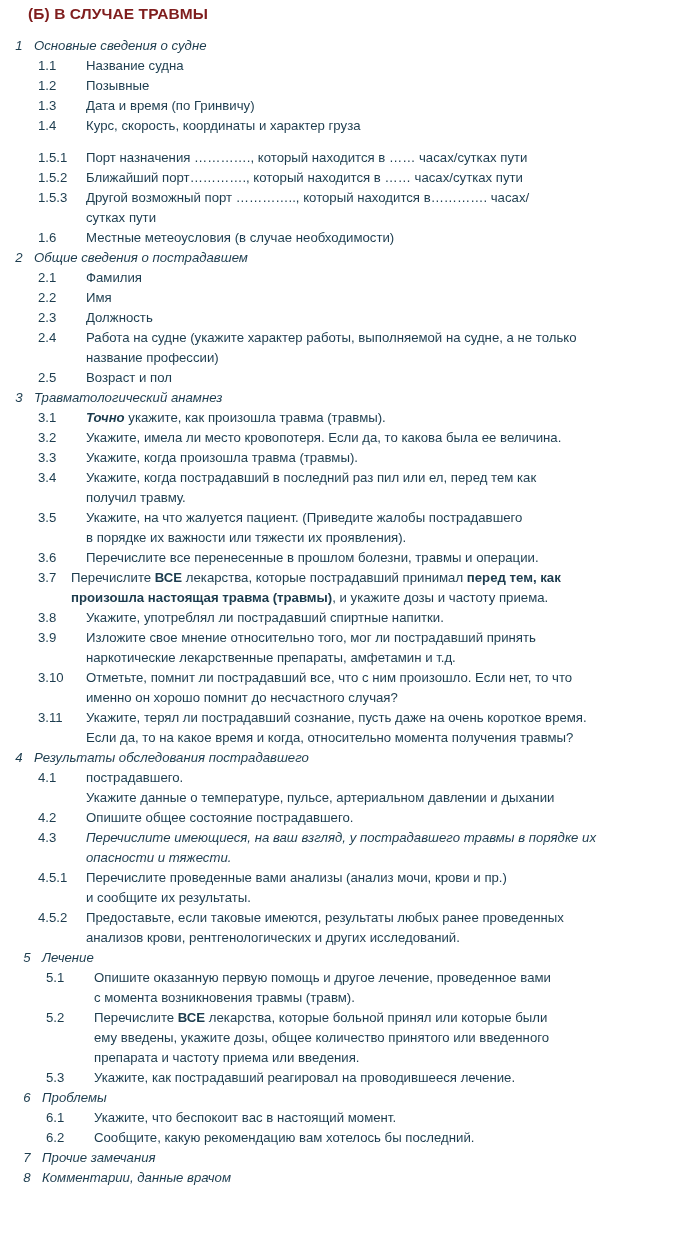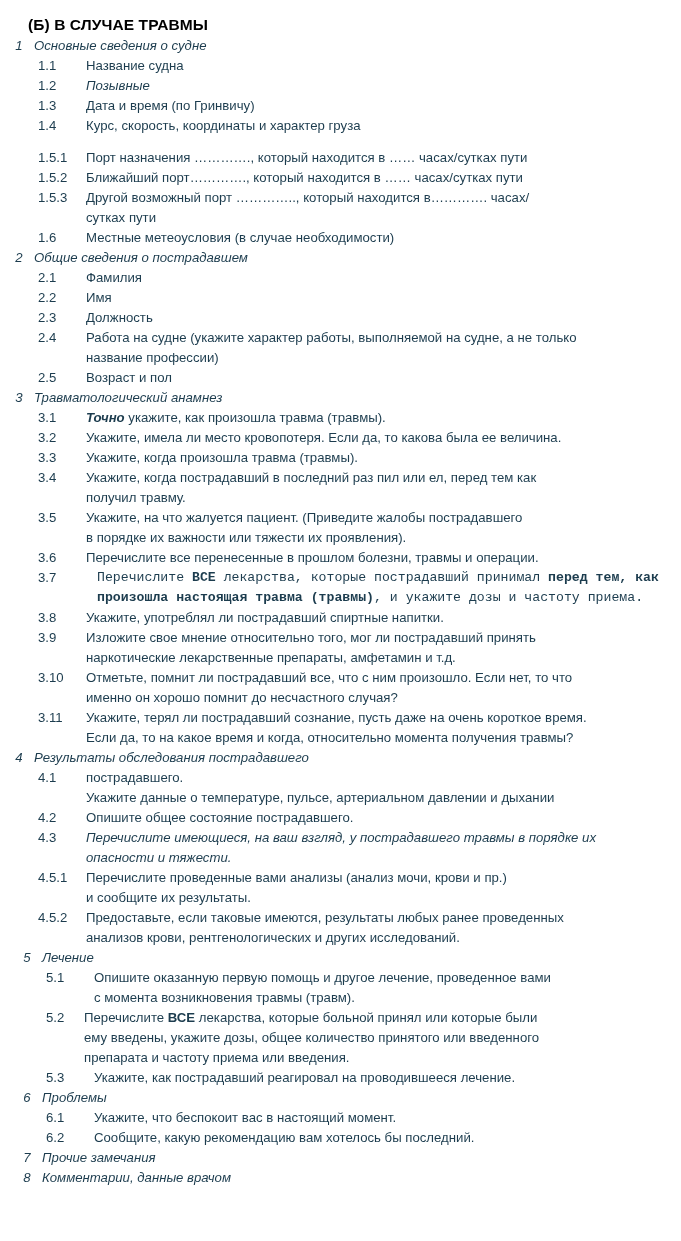--- a/index.html
+++ b/index.html
@@ -17,25 +17,25 @@
   #doc {
     position: relative;
     width: 681px;
     height: 1241px;
   }
 
   
   .doc-title {
     position: absolute;
     left: 28px;
-    top: 16px;
+    top: 5px;
     font-size: 15.5px;
     font-weight: bold;
     letter-spacing: 0.1px;
-    color: #000000;
+    color: #7f1d1d;
     white-space: nowrap;
   }
 
   
   .row {
     position: absolute;
     display: block;
     font-size: 13.2px;
     line-height: 20px;
     white-space: nowrap;
@@ -94,21 +94,21 @@
         <span class="txt">Основные сведения о судне</span>
       </div>
       <div class="row item" style="left: 38px; top: 56px; width: 643px;">
         <span class="num">1.1</span>
         <span class="txt" style="left: 48px;">
           <span class="ln">Название судна</span>
         </span>
       </div>
       <div class="row item" style="left: 38px; top: 76px; width: 643px;">
         <span class="num">1.2</span>
-        <span class="txt" style="left: 48px; font-style: italic;">
+        <span class="txt" style="left: 48px;">
           <span class="ln">Позывные</span>
         </span>
       </div>
       <div class="row item" style="left: 38px; top: 96px; width: 643px;">
         <span class="num">1.3</span>
         <span class="txt" style="left: 48px;">
           <span class="ln">Дата и время (по Гринвичу)</span>
         </span>
       </div>
       <div class="row item" style="left: 38px; top: 116px; width: 643px;">
@@ -214,21 +214,21 @@
         </span>
       </div>
       <div class="row item" style="left: 38px; top: 548px; width: 643px;">
         <span class="num">3.6</span>
         <span class="txt" style="left: 48px;">
           <span class="ln">Перечислите все перенесенные в прошлом болезни, травмы и операции.</span>
         </span>
       </div>
       <div class="row item" style="left: 38px; top: 568px; width: 643px;">
         <span class="num">3.7</span>
-        <span class="txt" style="left: 59px; font-family: Liberation Mono, monospace;">
+        <span class="txt" style="left: 33px;">
           <span class="ln">Перечислите <b>ВСЕ</b> лекарства, которые пострадавший принимал <b>перед тем, как</b></span>
           <span class="ln"><b>произошла настоящая травма (травмы)</b>, и укажите дозы и частоту приема.</span>
         </span>
       </div>
       <div class="row item" style="left: 38px; top: 608px; width: 643px;">
         <span class="num">3.8</span>
         <span class="txt" style="left: 48px;">
           <span class="ln">Укажите, употреблял ли пострадавший спиртные напитки.</span>
         </span>
       </div>
@@ -297,21 +297,21 @@
       </div>
       <div class="row item" style="left: 46px; top: 968px; width: 635px;">
         <span class="num">5.1</span>
         <span class="txt" style="left: 48px;">
           <span class="ln">Опишите оказанную первую помощь и другое лечение, проведенное вами</span>
           <span class="ln">с момента возникновения травмы (травм).</span>
         </span>
       </div>
       <div class="row item" style="left: 46px; top: 1008px; width: 635px;">
         <span class="num">5.2</span>
-        <span class="txt" style="left: 38px;">
+        <span class="txt" style="left: 48px;">
           <span class="ln">Перечислите <b>ВСЕ</b> лекарства, которые больной принял или которые были</span>
           <span class="ln">ему введены, укажите дозы, общее количество принятого или введенного</span>
           <span class="ln">препарата и частоту приема или введения.</span>
         </span>
       </div>
       <div class="row item" style="left: 46px; top: 1068px; width: 635px;">
         <span class="num">5.3</span>
         <span class="txt" style="left: 48px;">
           <span class="ln">Укажите, как пострадавший реагировал на проводившееся лечение.</span>
         </span>

